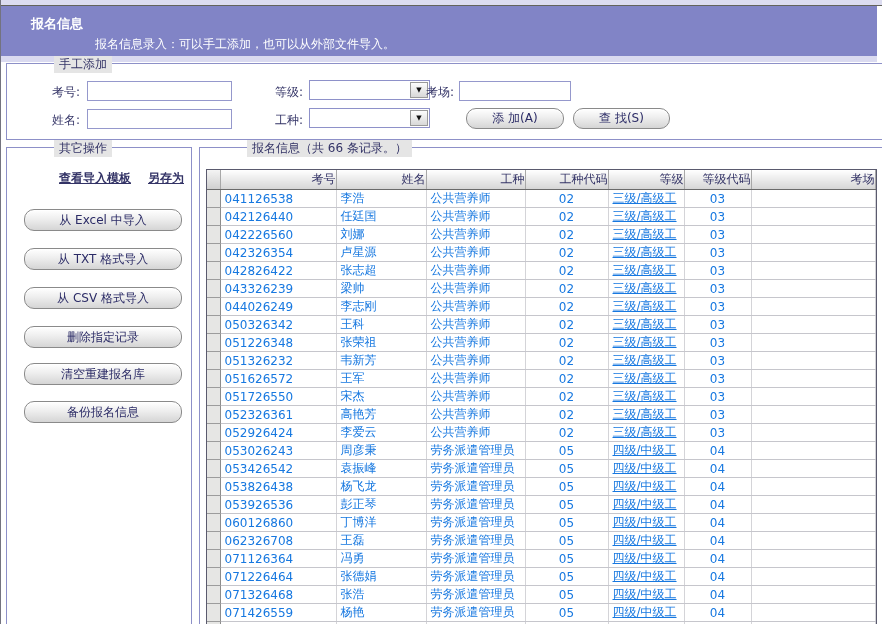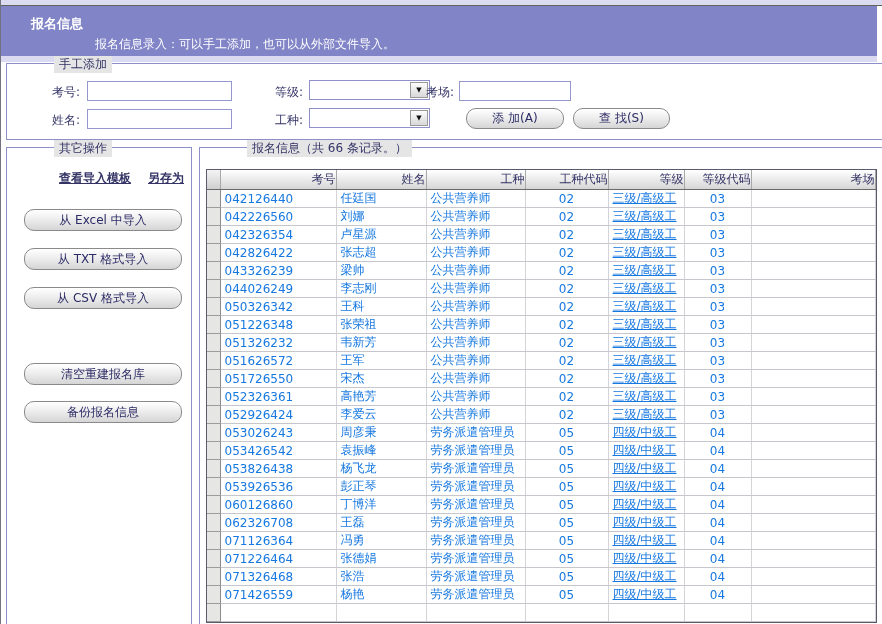--- a/index.html
+++ b/index.html
@@ -85,20 +85,21 @@
   <button class="btn" style="left:566px;top:44px;width:97px;height:21px;">查 找(S)</button>
 </div>
 
 <div class="panel" id="sidebar">
   <span class="legend">其它操作</span>
   <a style="left:52px;top:22px;">查看导入模板</a>
   <a style="left:141px;top:22px;">另存为</a>
   <button class="btn side-btn" style="top:61px;">从 Excel 中导入</button>
   <button class="btn side-btn" style="top:100px;">从 TXT 格式导入</button>
   <button class="btn side-btn" style="top:139px;">从 CSV 格式导入</button>
+  <button class="btn side-btn" style="top:178px;">删除指定记录</button>
   <button class="btn side-btn" style="top:215px;">清空重建报名库</button>
   <button class="btn side-btn" style="top:253px;">备份报名信息</button>
 </div>
 
 <div class="panel" id="records">
   <span class="legend">报名信息（共 66 条记录。）</span>
   <div class="tblwrap">
     <table>
       <colgroup>
         <col class="c-sel">
@@ -118,20 +119,30 @@
           <th>工种</th>
           <th>工种代码</th>
           <th>等级</th>
           <th>等级代码</th>
           <th>考场</th>
         </tr>
       </thead>
       <tbody id="rows-body">
           <tr>
             <td class="sel"></td>
+            <td>041126538</td>
+            <td>李浩</td>
+            <td>公共营养师</td>
+            <td class="num">02</td>
+            <td class="lvl"><span>三级/高级工</span></td>
+            <td class="num">03</td>
+            <td class="num"></td>
+          </tr>
+          <tr>
+            <td class="sel"></td>
             <td>042126440</td>
             <td>任廷国</td>
             <td>公共营养师</td>
             <td class="num">02</td>
             <td class="lvl"><span>三级/高级工</span></td>
             <td class="num">03</td>
             <td class="num"></td>
           </tr>
           <tr>
             <td class="sel"></td>

